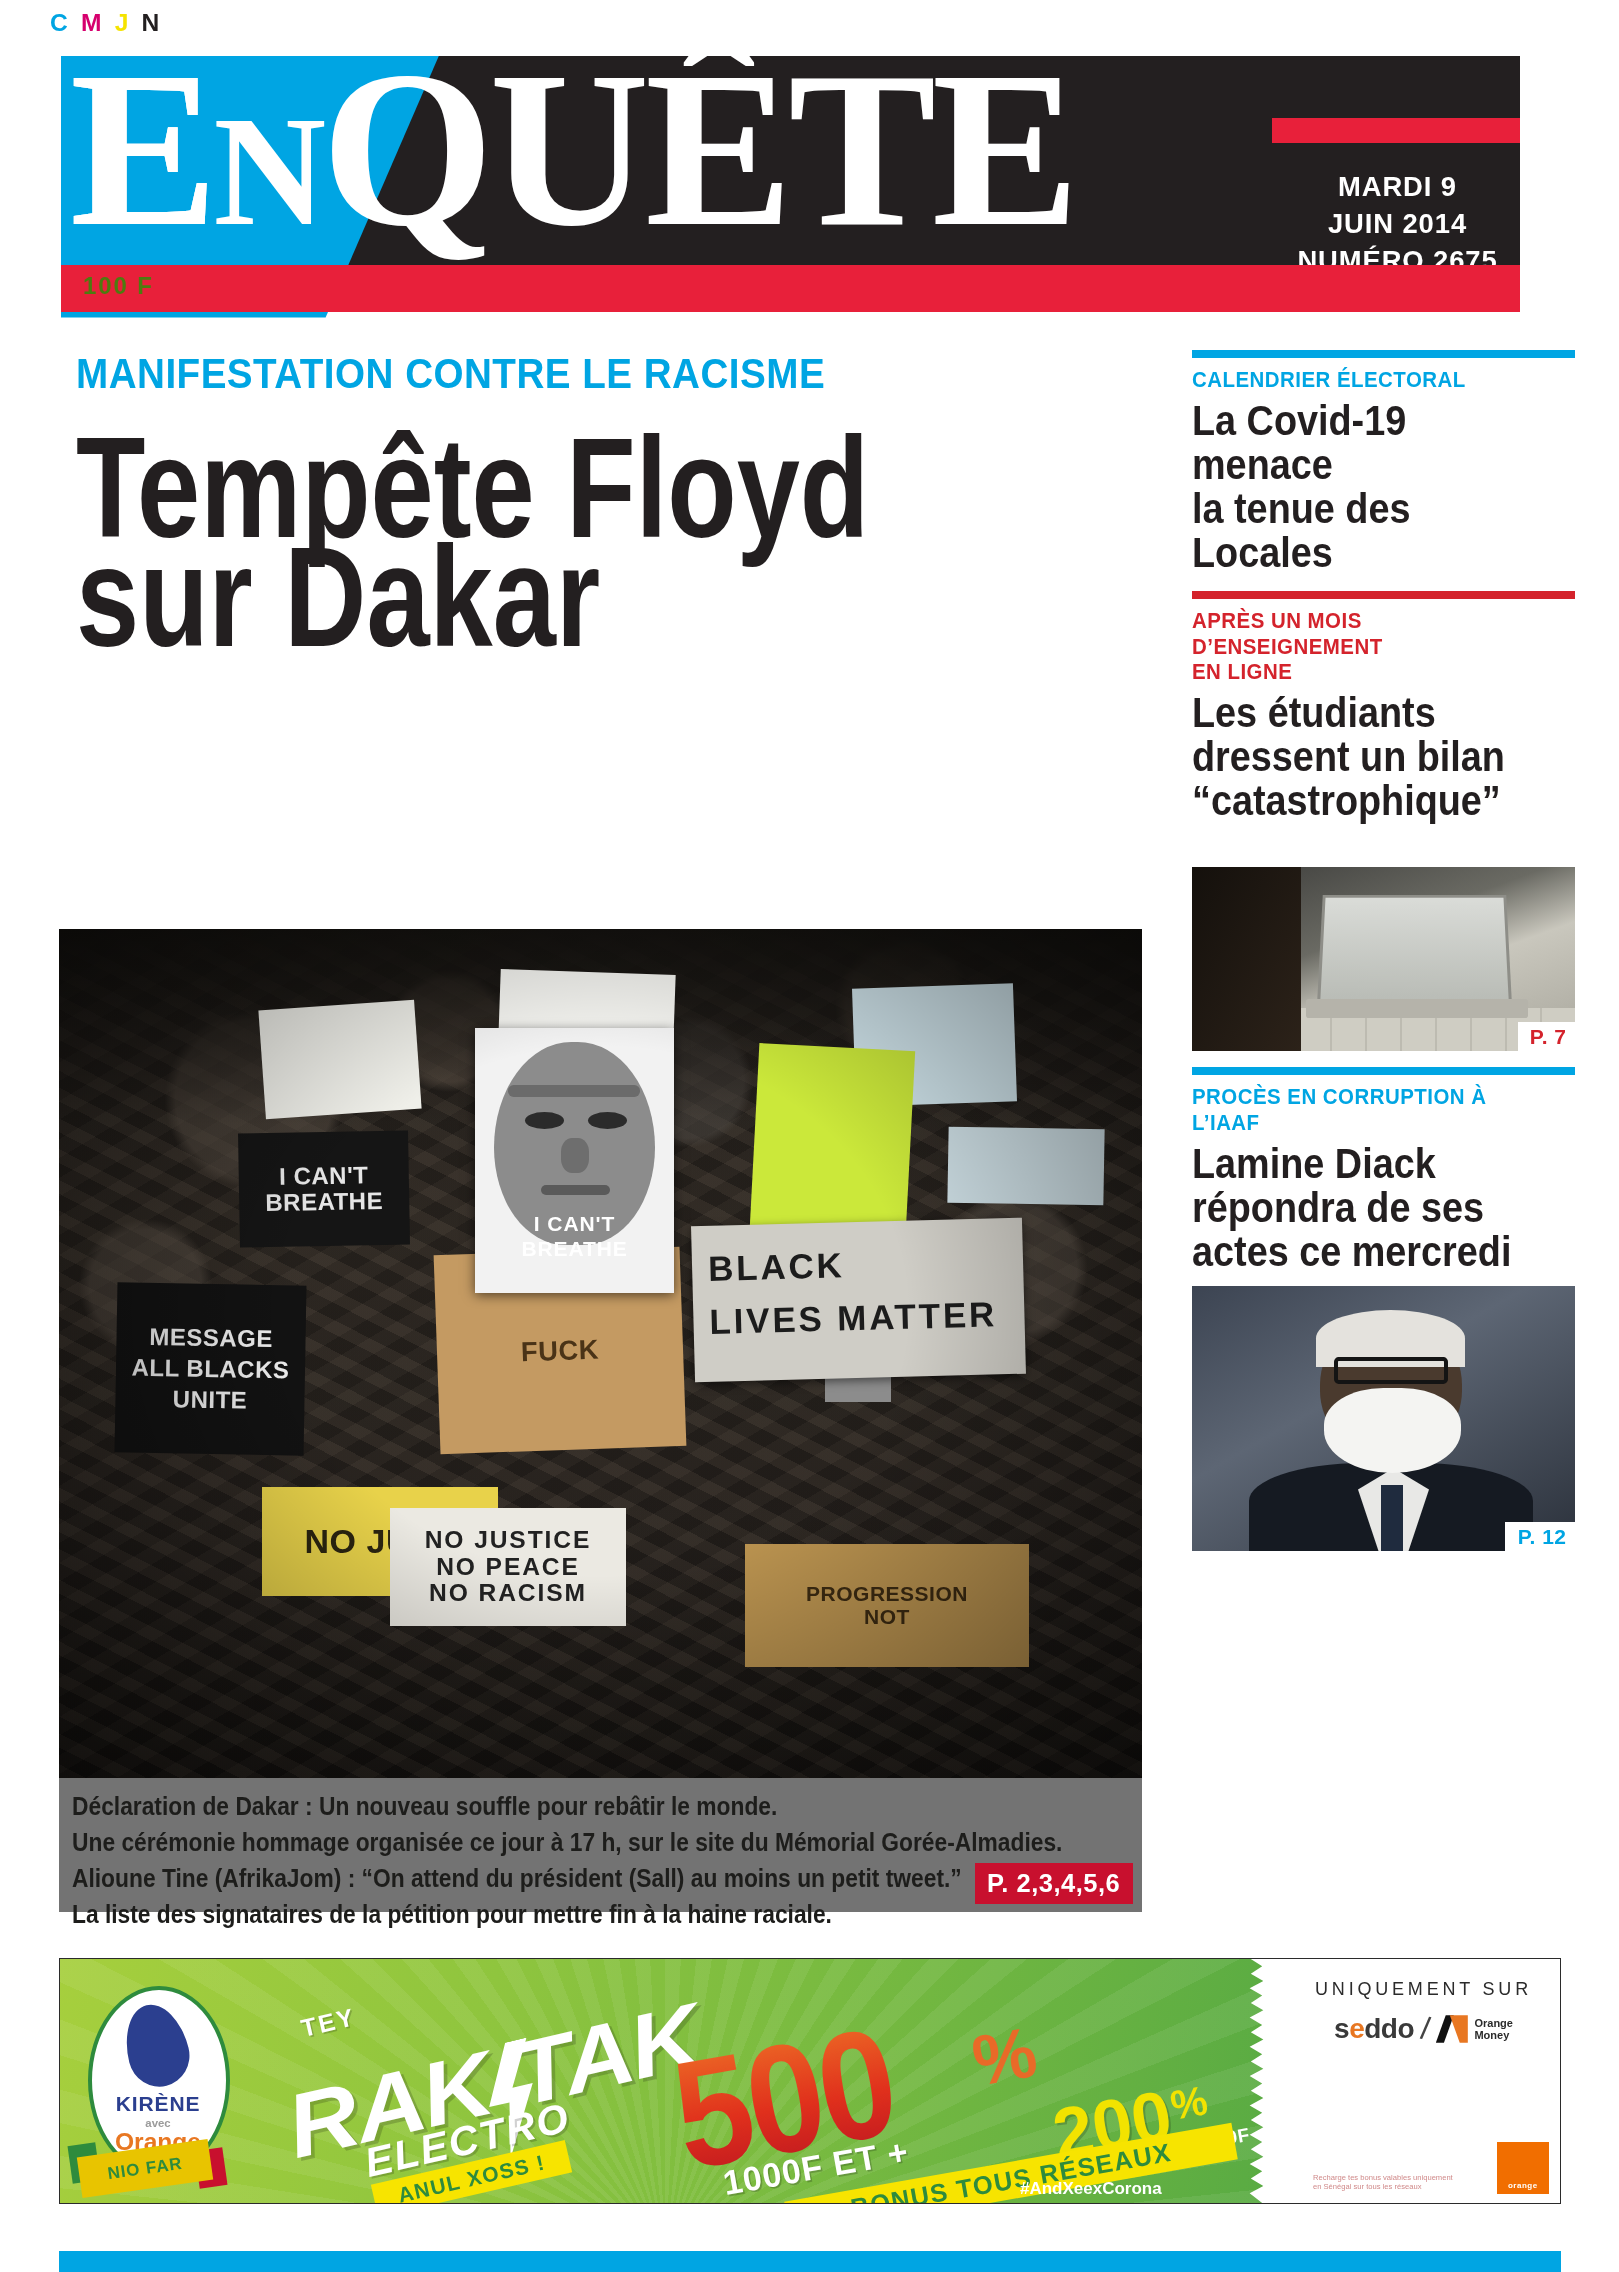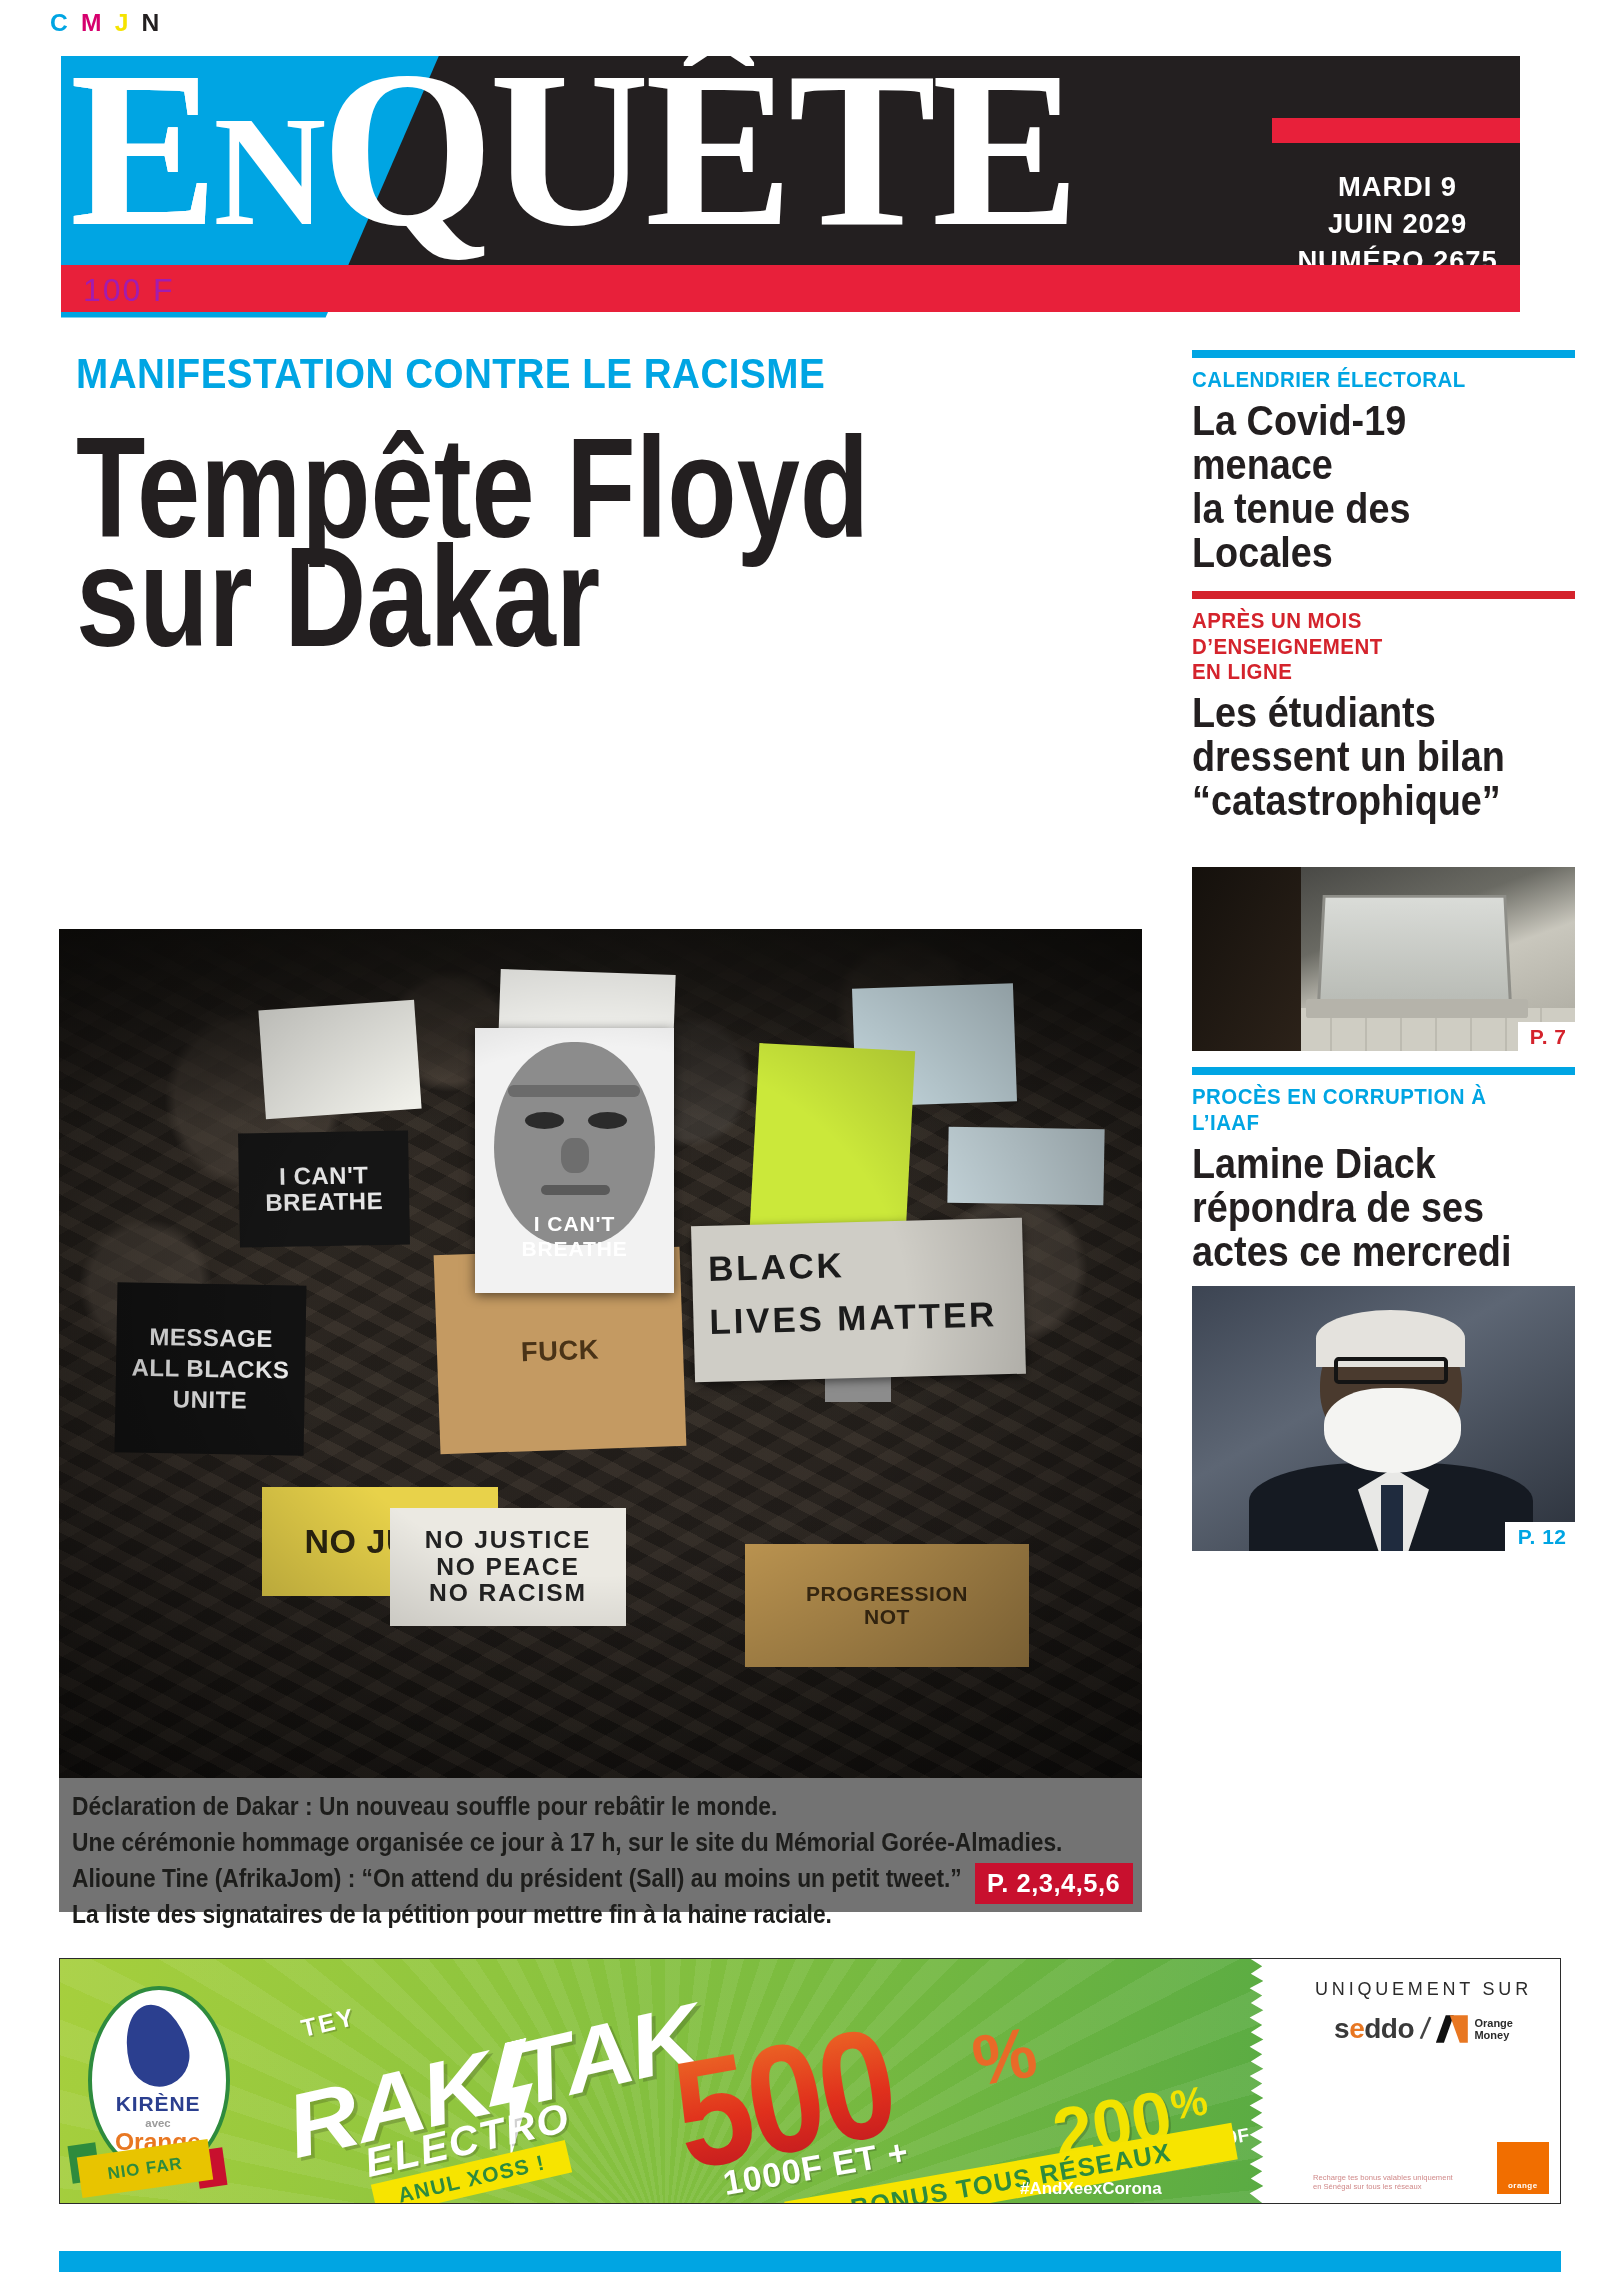--- a/index.html
+++ b/index.html
@@ -22,21 +22,21 @@
   .mh-cyan  { position:absolute; left:61px; top:8.5px; width:378px; height:262px; background:#00A5E3;
                clip-path:polygon(0 0, 100% 0, 70% 100%, 0 100%); }
   .mh-redbar{ position:absolute; left:1272px; top:71px; width:248px; height:24.6px; background:#E8203A; }
   .mh-logo  { position:absolute; left:70px; top:-9.5px; width:1182px; height:265px;
               font-family:"Liberation Serif", serif; font-weight:700;
               font-size:222px; line-height:222px; color:#ffffff; white-space:nowrap;
               letter-spacing:-4.7px; }
   .mh-date { position:absolute; left:1272px; top:121px; width:251px; text-align:center;
              color:#ffffff; font-size:27.4px; font-weight:700; line-height:37px; letter-spacing:0.9px; }
   .price-band { position:absolute; left:61px; top:265px; width:1459px; height:47px; background:#E8203A; }
-  .price-txt { position:absolute; left:83px; top:272px; color:#a21caf; font-size:32px; font-weight:400; letter-spacing:1.9px; }
+  .price-txt { position:absolute; left:83px; top:272px; color:#4d7c0f; font-size:24px; font-weight:700; letter-spacing:1.9px; }
 
   
   .lead { position:absolute; left:76px; top:350px; width:1083px; }
   .kicker { color:#00A5E3; font-size:42px; font-weight:700; letter-spacing:0.5px;
             font-stretch:condensed; transform:scaleX(0.92); transform-origin:left center; }
   .lead-title { color:#231F20; font-weight:700; font-size:142px; line-height:128px;
                 margin-top:26px; transform:scaleX(0.80); transform-origin:left top; white-space:nowrap; }
 
   
   .photo-main { position:absolute; left:59px; top:929px; width:1083px; height:849px;
@@ -264,21 +264,21 @@
 </div>
 
 <div class="masthead">
   <div class="mh-black"></div>
   <div class="mh-cyan"></div>
   <div class="mh-redbar"></div>
   <div class="mh-logo">E</div>
   <div class="mh-logo" style="left:70px;">E<span style="font-size:156px;">N</span>QUÊTE</div>
   <div class="mh-date">
     <div>MARDI 9</div>
-    <div>JUIN 2029</div>
+    <div>JUIN 2014</div>
     <div>NUMÉRO 2675</div>
   </div>
 </div>
 <div class="price-band"></div>
 <div class="price-txt">100 F</div>
 
 <div class="lead">
   <div class="kicker">MANIFESTATION CONTRE LE RACISME</div>
   <div class="lead-title">Tempête Floyd</div>
   <div class="lead-title" style="margin-top:-19px;">sur Dakar</div>

